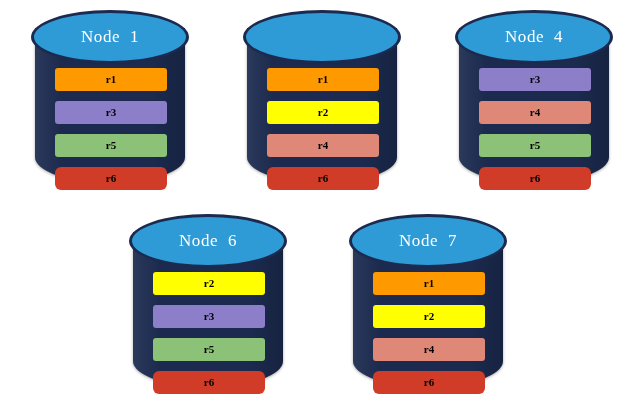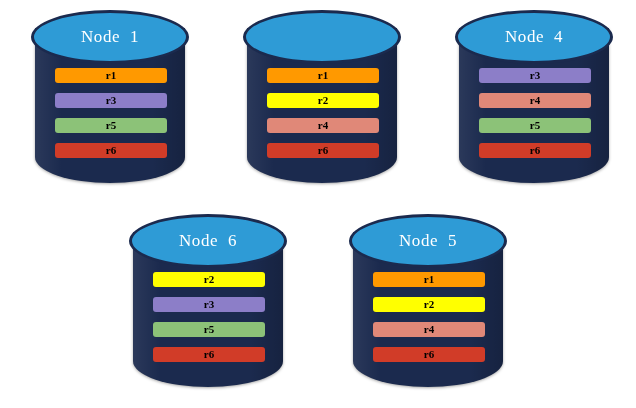--- a/index.html
+++ b/index.html
@@ -97,32 +97,32 @@
   
   .replica-list {
     position: absolute;
     left: 28px;
     top: 62px;
     width: 112px;
     z-index: 2;
   }
   .replica {
     position: relative;
-    height: 15px;
+    height: 23px;
     margin-bottom: 10px;
     border-radius: 3px;
     display: flex;
     align-items: center;
     justify-content: center;
     font-size: 11px;
     font-weight: bold;
     color: #000000;
     line-height: 1;
   }
-  .replica:last-child { margin-bottom: 8px; }
+  .replica:last-child { margin-bottom: 8px; border-radius: 6px; }
 </style>
 </head>
 <body>
 
 <div id="diagram">
   <div class="node-row row-top">
       <div class="node">
         <div class="cyl-body"></div>
         <div class="cyl-top"></div>
         <div class="node-label">Node  1</div>
@@ -163,21 +163,21 @@
         <div class="replica-list">
           <div class="replica" style="background: rgb(255, 255, 0);">r2</div>
           <div class="replica" style="background: rgb(140, 126, 200);">r3</div>
           <div class="replica" style="background: rgb(140, 194, 120);">r5</div>
           <div class="replica" style="background: rgb(209, 60, 40);">r6</div>
         </div>
       </div>
       <div class="node">
         <div class="cyl-body"></div>
         <div class="cyl-top"></div>
-        <div class="node-label">Node  5</div>
+        <div class="node-label">Node  7</div>
         <div class="replica-list">
           <div class="replica" style="background: rgb(255, 153, 0);">r1</div>
           <div class="replica" style="background: rgb(255, 255, 0);">r2</div>
           <div class="replica" style="background: rgb(224, 136, 120);">r4</div>
           <div class="replica" style="background: rgb(209, 60, 40);">r6</div>
         </div>
       </div>
     </div>
 </div>
 

